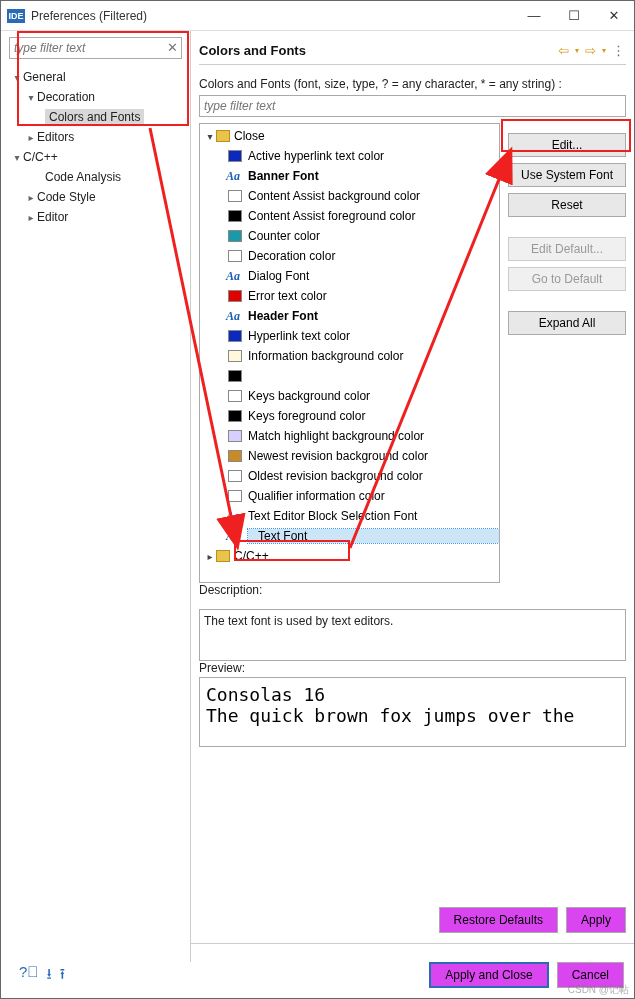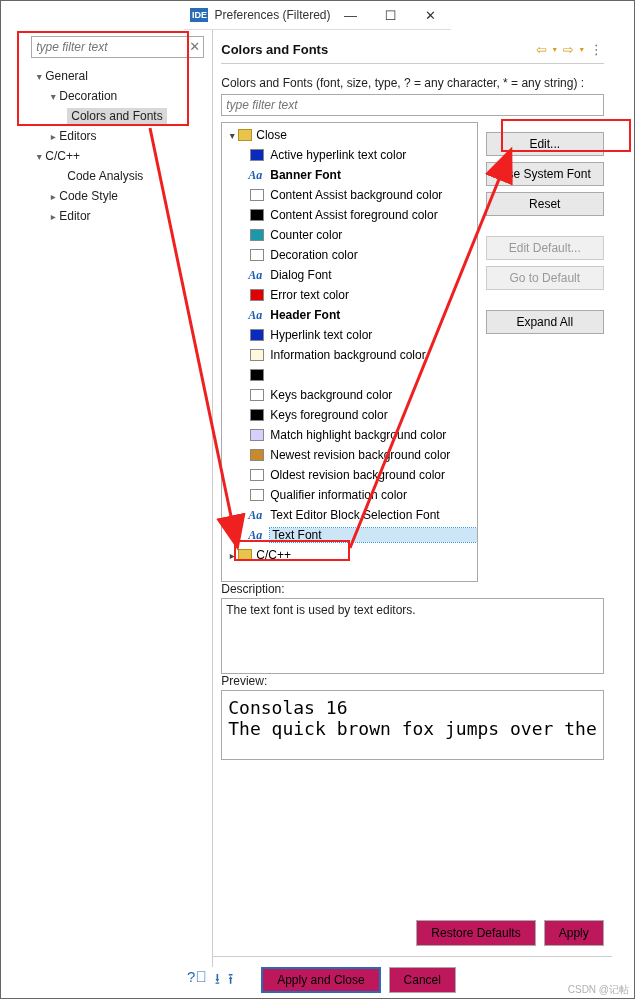--- a/index.html
+++ b/index.html
@@ -1,17 +1,17 @@
 <!DOCTYPE html>
 <html><head>
 <meta charset="utf-8">
 <style>
 * { box-sizing: border-box; margin: 0; padding: 0; font-family: "Segoe UI", Tahoma, sans-serif; font-size: 12px; }
 body { background: #fff; width: 635px; height: 999px; position: relative; overflow: hidden; }
-.window { border: 1px solid #666; width: 635px; height: 999px; background: #fff; display: flex; flex-direction: column; align-items: center; }
+.window { border: 1px solid #666; width: 635px; height: 999px; background: #fff; display: flex; flex-direction: column; }
 .titlebar { height: 30px; background: #fff; border-bottom: 1px solid #ddd; display: flex; align-items: center; padding: 0 0 0 6px; }
 .titlebar .ide-icon { width: 18px; height: 14px; background: #2a6bb5; color: #fff; font-size: 9px; font-weight: bold; display: flex; align-items: center; justify-content: center; margin-right: 6px; }
 .titlebar .title { flex: 1; color: #333; }
 .titlebar .winbtns { display: flex; }
 .titlebar .winbtn { width: 40px; height: 28px; display: flex; align-items: center; justify-content: center; font-size: 13px; color: #333; cursor: pointer; }
 
 .body { flex: 1; display: flex; }
 
 .left-pane { width: 190px; border-right: 1px solid #ccc; padding: 6px 4px; }
 .filter-wrap { margin: 0 4px 6px 4px; }
@@ -42,32 +42,32 @@
 .cf-tree-inner { padding: 2px 0; }
 .cf-row { display: flex; align-items: center; height: 20px; padding-left: 4px; cursor: pointer; }
 .cf-row .arrow { width: 12px; color: #444; font-size: 10px; display: inline-flex; justify-content: center; }
 .cf-row .folder { width: 14px; height: 12px; background: #e8c54a; border: 1px solid #b89020; margin-right: 4px; position: relative; }
 .cf-row .swatch { width: 14px; height: 12px; margin: 0 6px; border: 1px solid #888; }
 .cf-row .aa { width: 18px; margin: 0 4px; color: #1a5fb5; font-style: italic; font-weight: bold; font-size: 12px; font-family: Georgia, serif; }
 .cf-row .txt { flex: 1; white-space: nowrap; }
 .cf-row .txt.bold { font-weight: bold; }
 .cf-row.l1 { padding-left: 4px; }
 .cf-row.l2 { padding-left: 22px; }
-.cf-row.selected .txt { background: #cde6f7; outline: 1px dotted #3399ff; padding: 0 2px; }
+.cf-row.selected .txt { background: #cde6f7; outline: 1px dotted #3399ff; padding: 0 10px; }
 
 .right-btns { width: 118px; display: flex; flex-direction: column; gap: 6px; padding-top: 10px; }
 .right-btns button { height: 24px; background: #e8e8e8; border: 1px solid #aaa; cursor: pointer; }
 .right-btns button:disabled { color: #999; background: #f0f0f0; border-color: #ccc; }
 
 .section-label { color: #222; }
-.desc-box { width: 100%; height: 76px; border: 1px solid #aaa; padding: 4px; color: #222; margin-top: 2px; }
+.desc-box { width: 100%; height: 52px; border: 1px solid #aaa; padding: 4px; color: #222; margin-top: 12px; }
 .preview-box { width: 100%; height: 70px; border: 1px solid #aaa; padding: 6px; font-family: Consolas, monospace; font-size: 18px; color: #000; margin-top: 2px; white-space: nowrap; overflow: hidden; }
 
 .bottom-btns-1 { display: flex; justify-content: flex-end; gap: 8px; margin-top: 160px; }
-.bottom-btns-1 button, .bottom-btns-2 button { height: 26px; padding: 0 14px; background: #be185d; border: 1px solid #aaa; cursor: pointer; }
+.bottom-btns-1 button, .bottom-btns-2 button { height: 26px; padding: 0 14px; background: #d946ef; border: 1px solid #aaa; cursor: pointer; }
 .bottom-sep { height: 1px; background: #ccc; margin: 10px -8px; }
 
 .footer { display: flex; align-items: center; padding: 0 10px 10px 10px; }
 .footer .help-icons { display: flex; gap: 8px; color: #2a6bb5; margin-left: 8px;}
 .footer .help-icons span { cursor: pointer; font-size: 15px; }
 .footer .spacer { flex: 1; }
 .bottom-btns-2 { display: flex; gap: 8px; padding-left: 28px; }
 .bottom-btns-2 .primary { border: 2px solid #2a6bb5; }
 
 .red-box { position: absolute; border: 2px solid #ee2020; pointer-events: none; }

